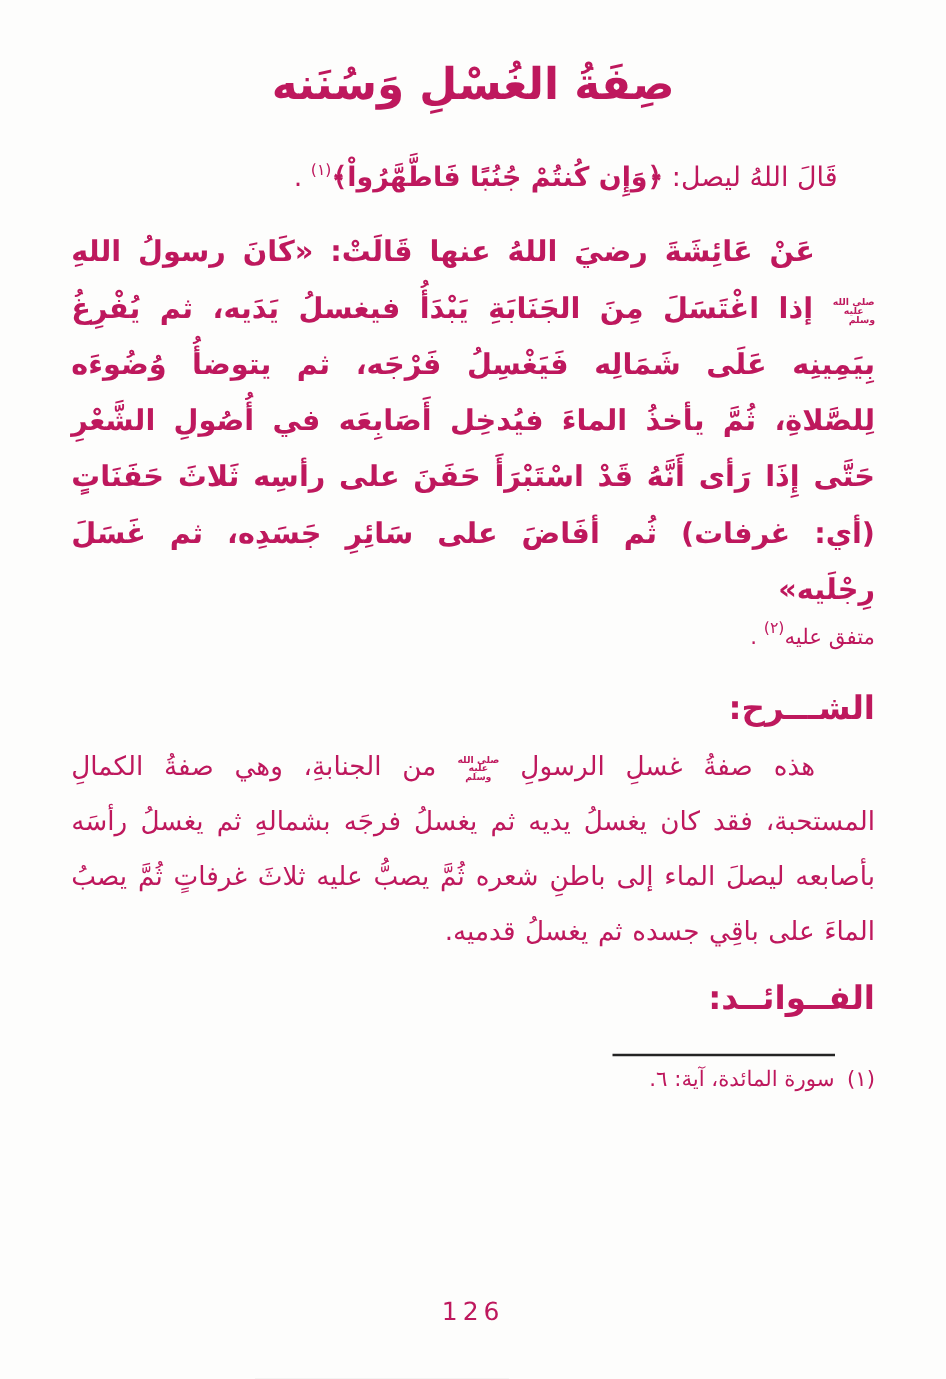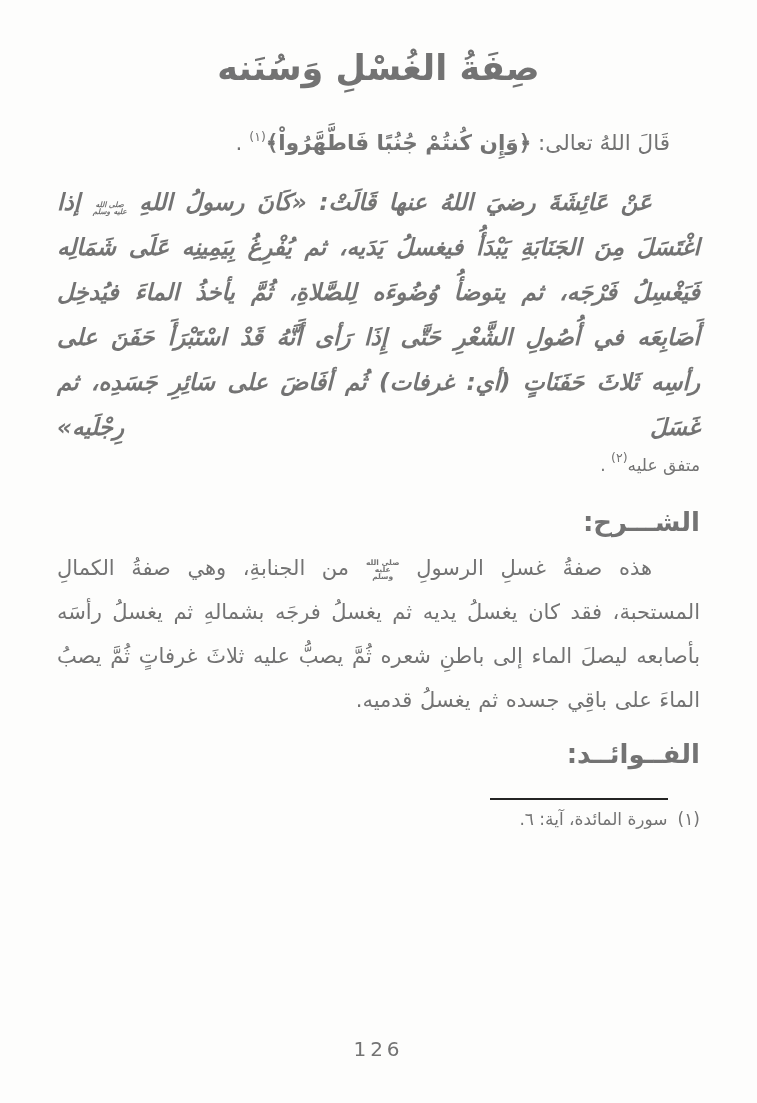--- a/index.html
+++ b/index.html
@@ -1,21 +1,21 @@
 <!DOCTYPE html>
 <html lang="ar" dir="rtl"><head>
 <meta charset="utf-8">
 <style>
   html,body{margin:0;padding:0;background:#e8e8e8;}
   .page{
     position:relative;
     width:757px;height:1103px;
     margin:0 auto;
     background:#fdfdfc;
-    color:#737373;
+    color:#be185d;
     direction:rtl;
     font-family:"DejaVu Sans", sans-serif;
     overflow:hidden;
     box-sizing:border-box;
   }
   .content{padding:0 57px;}
   .title{
     padding-top:48px;
     text-align:center;
     font-size:35px;
@@ -38,21 +38,20 @@
   }
   .hadith{
     margin-top:16px;
     font-size:23px;
     font-weight:bold;
     line-height:45px;
     text-align:justify;
     text-align-last:justify;
     text-indent:48px;
     word-spacing:2px;
-    font-style:italic;
   }
   .attribution{
     margin-top:0;
     font-size:17px;
     text-align:right;
     line-height:30px;
   }
   .section-heading{
     margin-top:24px;
     font-size:26px;
@@ -114,21 +113,21 @@
   }
 </style>
 </head>
 <body>
 
 <div class="page">
   <div class="content">
 
     <div class="title">صِفَةُ الغُسْلِ وَسُنَنه</div>
 
-    <div class="quran-line"><span>قَالَ اللهُ تعالى: </span><span class="ayah">﴿وَإِن كُنتُمْ جُنُبًا فَاطَّهَّرُواْ﴾</span><sup class="fn">(١)</sup><span> .</span></div>
+    <div class="quran-line"><span>قَالَ اللهُ ليصل: </span><span class="ayah">﴿وَإِن كُنتُمْ جُنُبًا فَاطَّهَّرُواْ﴾</span><sup class="fn">(١)</sup><span> .</span></div>
 
     <div class="hadith"><span>عَنْ عَائِشَةَ رضيَ اللهُ عنها قَالَتْ: «كَانَ رسولُ اللهِ </span><span class="saw">صلى الله عليه وسلم</span><span> إذا اغْتَسَلَ مِنَ الجَنَابَةِ يَبْدَأُ فيغسلُ يَدَيه، ثم يُفْرِغُ بِيَمِينِه عَلَى شَمَالِه فَيَغْسِلُ فَرْجَه، ثم يتوضأُ وُضُوءَه لِلصَّلاةِ، ثُمَّ يأخذُ الماءَ فيُدخِل أَصَابِعَه في أُصُولِ الشَّعْرِ حَتَّى إِذَا رَأى أَنَّهُ قَدْ اسْتَبْرَأَ حَفَنَ على رأسِه ثَلاثَ حَفَنَاتٍ (أي: غرفات) ثُم أفَاضَ على سَائِرِ جَسَدِه، ثم غَسَلَ رِجْلَيه»</span></div>
 
     <div class="attribution"><span>متفق عليه</span><sup class="fn">(٢)</sup><span> .</span></div>
 
     <div class="section-heading">الشـــرح:</div>
 
     <div class="body-para"><span>هذه صفةُ غسلِ الرسولِ </span><span class="saw">صلى الله عليه وسلم</span><span> من الجنابةِ، وهي صفةُ الكمالِ المستحبة، فقد كان يغسلُ يديه ثم يغسلُ فرجَه بشمالهِ ثم يغسلُ رأسَه بأصابعه ليصلَ الماء إلى باطنِ شعره ثُمَّ يصبُّ عليه ثلاثَ غرفاتٍ ثُمَّ يصبُ الماءَ على باقِي جسده ثم يغسلُ قدميه.</span></div>
 
     <div class="section-heading fawaid-heading">الفــوائــد:</div>

